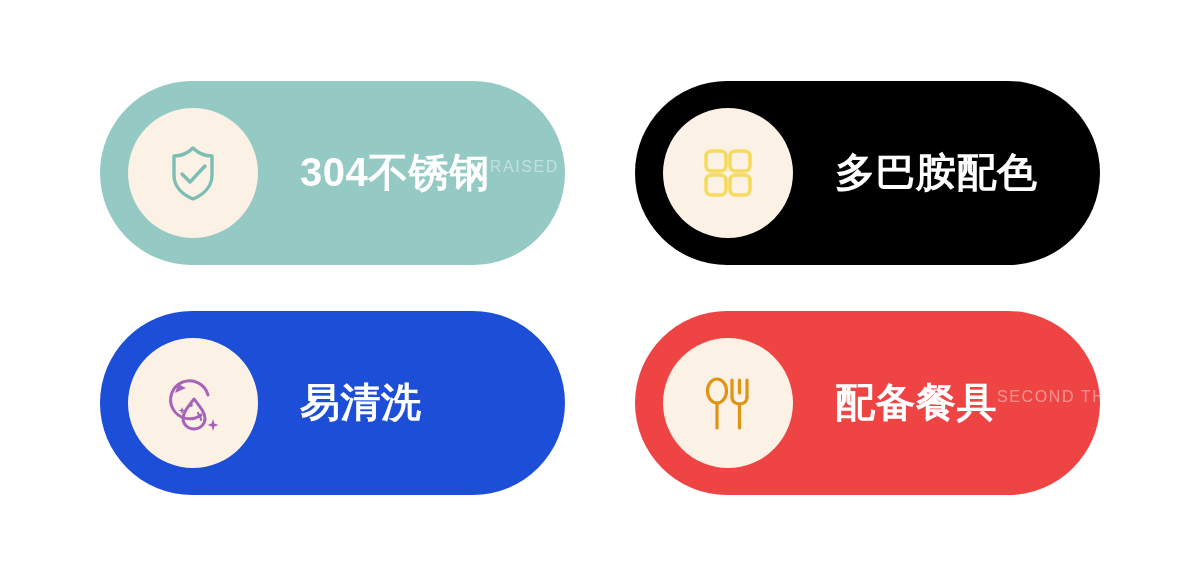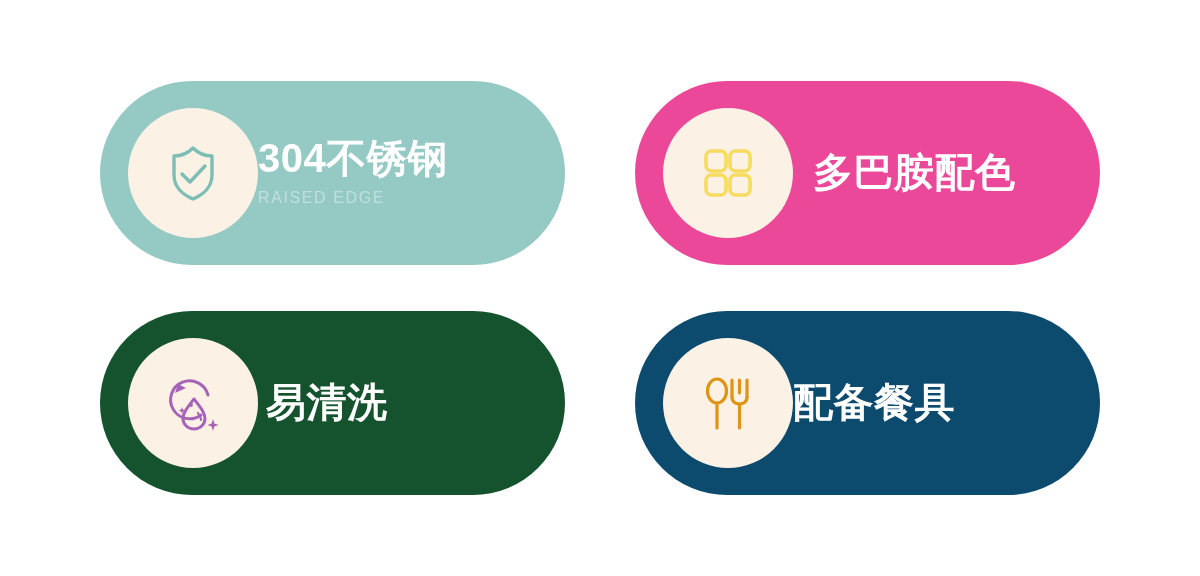--- a/index.html
+++ b/index.html
@@ -50,22 +50,23 @@
   }
 
   .icon-badge svg {
     width: 64px;
     height: 64px;
     display: block;
   }
 
   .card-text {
     display: flex;
-    flex-direction: column;
+    flex-direction: row;
     justify-content: center;
+    margin-left: 42px;
     padding-bottom: 2px;
   }
 
   .card-title {
     font-size: 40px;
     font-weight: bold;
     color: #ffffff;
     line-height: 1.12;
     letter-spacing: 0.5px;
     white-space: nowrap;
@@ -92,63 +93,64 @@
         <path d="M32 7 C 26 13, 19 15, 13 15 L 13 34 C 13 46, 22 54, 32 58 C 42 54, 51 46, 51 34 L 51 15 C 45 15, 38 13, 32 7 Z" fill="none" stroke="#7CBDB6" stroke-width="3.4" stroke-linejoin="round" stroke-linecap="round"></path>
         <path d="M21 33 L 29 41 L 44 25" fill="none" stroke="#7CBDB6" stroke-width="3.4" stroke-linecap="round" stroke-linejoin="round"></path>
       </svg>
     </div>
     <div class="card-text">
       <div class="card-title">304不锈钢</div>
       <div class="card-subtitle">RAISED EDGE</div>
     </div>
   </div>
 
-  <div class="feature-card pos-1" style="background: #ec4899; gap: 20px;">
+  <div class="feature-card pos-1" style="background: #000000;">
     <div class="icon-badge" style="background: rgb(251, 241, 228);">
       <svg viewBox="0 0 64 64">
         <rect x="10" y="10" width="20" height="20" rx="5.5" ry="5.5" fill="none" stroke="#F6DB5E" stroke-width="3.6"></rect>
         <rect x="34" y="10" width="20" height="20" rx="5.5" ry="5.5" fill="none" stroke="#F6DB5E" stroke-width="3.6"></rect>
         <rect x="10" y="34" width="20" height="20" rx="5.5" ry="5.5" fill="none" stroke="#F6DB5E" stroke-width="3.6"></rect>
         <rect x="34" y="34" width="20" height="20" rx="5.5" ry="5.5" fill="none" stroke="#F6DB5E" stroke-width="3.6"></rect>
       </svg>
     </div>
     <div class="card-text">
       <div class="card-title">多巴胺配色</div>
     </div>
   </div>
 
-  <div class="feature-card pos-2" style="background: #14532d; gap: 8px;">
+  <div class="feature-card pos-2" style="background: #1d4ed8;">
     <div class="icon-badge" style="background: rgb(251, 241, 228);">
       <svg viewBox="0 0 64 64">
         <path d="M47 24 A 19 19 0 1 0 40 44" fill="none" stroke="#A763B8" stroke-width="3" stroke-linecap="round"></path>
         <path d="M14 22 L 17 13 L 25 17 Z" fill="#A763B8"></path>
         <path d="M33 28 C 26 37, 22 42, 22 47.5 C 22 53.5, 27 58, 33 58 C 39 58, 44 53.5, 44 47.5 C 44 42, 40 37, 33 28 Z" fill="none" stroke="#A763B8" stroke-width="3" stroke-linejoin="round"></path>
         <path d="M37 42 C 39 45, 40 47, 40 49" fill="none" stroke="#A763B8" stroke-width="2.2" stroke-linecap="round"></path>
         <path d="M52 48 L 53.4 52.4 L 57.5 54 L 53.4 55.6 L 52 60 L 50.6 55.6 L 46.5 54 L 50.6 52.4 Z" fill="#A763B8"></path>
         <path d="M21 36 L 21.9 38.6 L 24.4 39.5 L 21.9 40.4 L 21 43 L 20.1 40.4 L 17.6 39.5 L 20.1 38.6 Z" fill="#A763B8"></path>
         <circle cx="30" cy="34" r="1.9" fill="#A763B8"></circle>
       </svg>
     </div>
     <div class="card-text">
       <div class="card-title">易清洗</div>
     </div>
   </div>
 
-  <div class="feature-card pos-3" style="background: #0c4a6e;">
+  <div class="feature-card pos-3" style="background: #ef4444;">
     <div class="icon-badge" style="background: rgb(251, 241, 228);">
       <svg viewBox="0 0 64 64">
 
         <ellipse cx="21" cy="20" rx="9.5" ry="12" fill="none" stroke="#DF9415" stroke-width="3.2"></ellipse>
         <path d="M21 32 L 21 57" fill="none" stroke="#DF9415" stroke-width="3.2" stroke-linecap="round"></path>
 
         <path d="M36 9 L 36 26" fill="none" stroke="#DF9415" stroke-width="3.2" stroke-linecap="round"></path>
         <path d="M43.5 9 L 43.5 22" fill="none" stroke="#DF9415" stroke-width="3.2" stroke-linecap="round"></path>
         <path d="M51 9 L 51 26" fill="none" stroke="#DF9415" stroke-width="3.2" stroke-linecap="round"></path>
         <path d="M36 26 C 36 31, 39.5 33, 43.5 33 C 47.5 33, 51 31, 51 26" fill="none" stroke="#DF9415" stroke-width="3.2" stroke-linecap="round" stroke-linejoin="round"></path>
         <path d="M43.5 33 L 43.5 57" fill="none" stroke="#DF9415" stroke-width="3.2" stroke-linecap="round"></path>
       </svg>
     </div>
     <div class="card-text">
       <div class="card-title">配备餐具</div>
+      <div class="card-subtitle">SECOND THROW</div>
     </div>
   </div>
 
 </div>
 
 </body></html>

